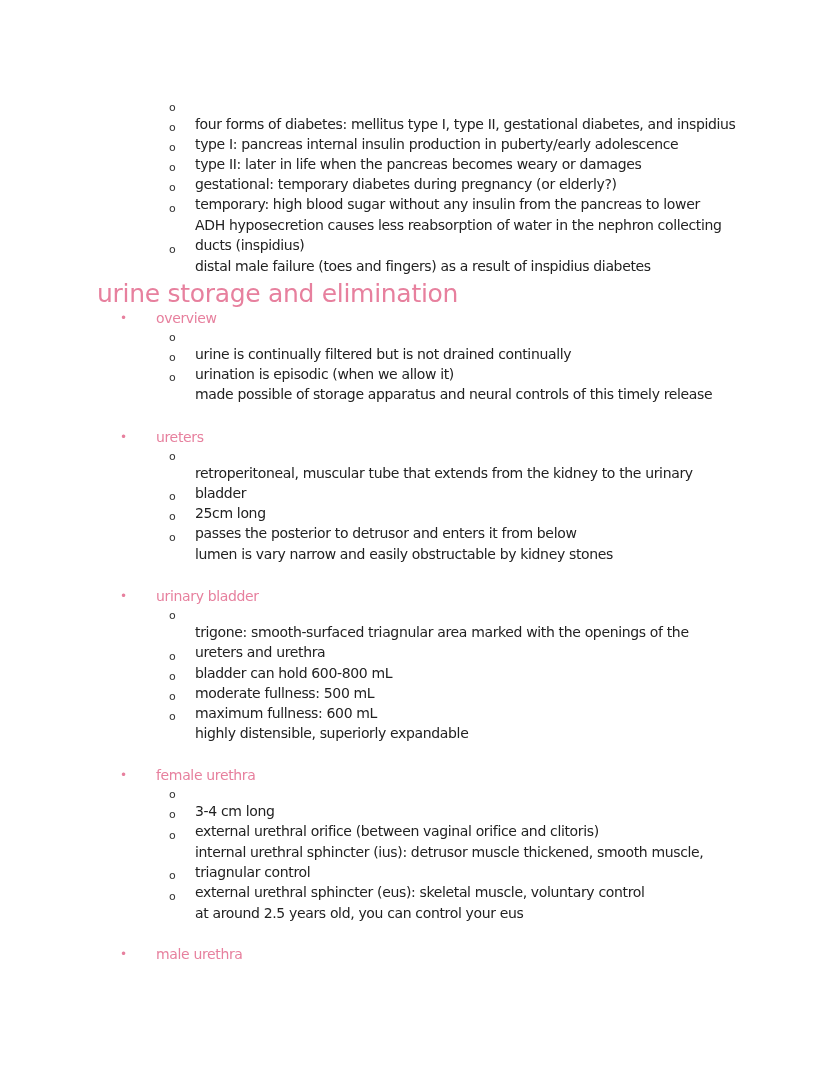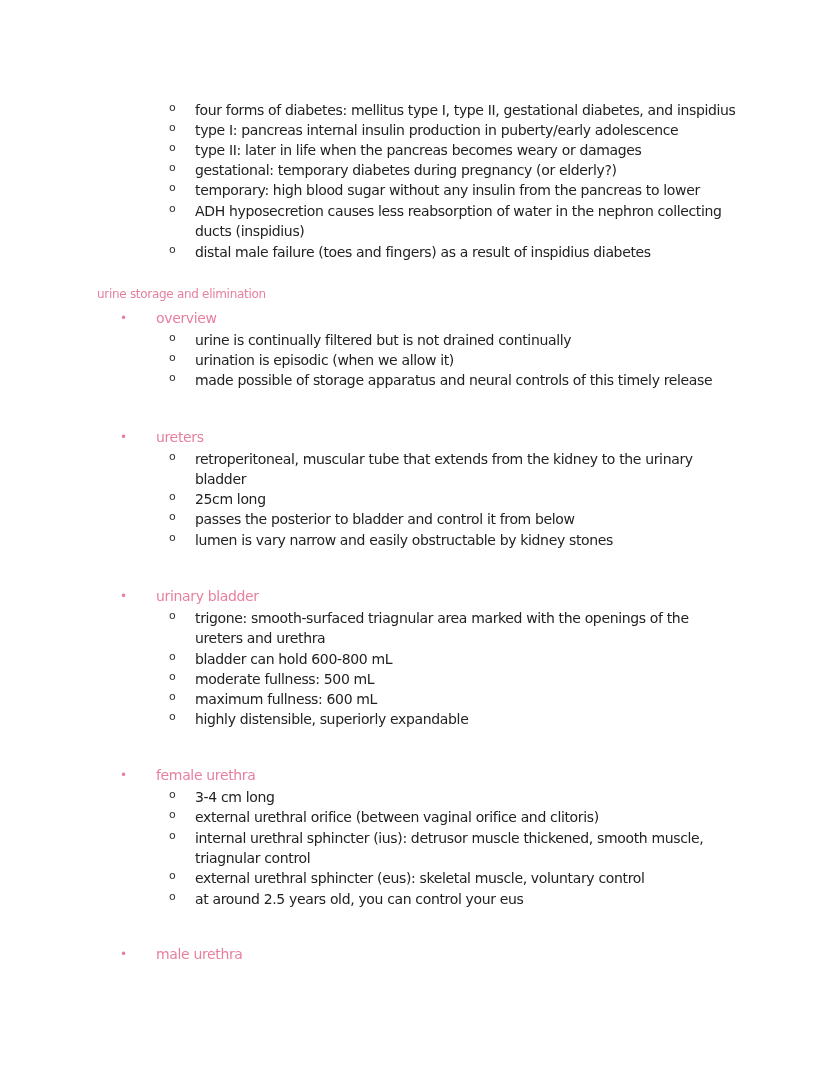--- a/index.html
+++ b/index.html
@@ -1,25 +1,25 @@
 <!DOCTYPE html>
 <html><head>
   <meta charset="utf-8">
   <style>
     html, body { margin: 0; padding: 0; background: #ffffff; }
     body { width: 828px; height: 1071px; position: relative; overflow: hidden;
            font-family: "DejaVu Sans", sans-serif; color: #1f1f1f; }
     .page { position: absolute; left: 0; top: 0; width: 828px; height: 1071px; }
     .l2 { position: absolute; left: 0; font-size: 14px; line-height: 20px; color: #222; letter-spacing: -0.35px; }
     .l2 .bul { position: absolute; left: 169px; top: 0; width: 10px; font-size: 11px; color: #333; }
-    .l2 .txt { position: absolute; left: 195px; top: 2px; white-space: nowrap; }
+    .l2 .txt { position: absolute; left: 195px; top: 16px; white-space: nowrap; }
     .l1 { position: absolute; left: 0; font-size: 14px; line-height: 20px; color: #e7809e; letter-spacing: -0.35px; }
     .l1 .bul { position: absolute; left: 120px; top: 0; font-size: 12px; }
     .l1 .txt { position: absolute; left: 156px; top: 0; white-space: nowrap; }
-    .h { position: absolute; left: 97px; top: 281px; font-size: 12px; line-height: 26px; color: #e7809e; letter-spacing: -0.3px; white-space: nowrap; }
+    .h { position: absolute; left: 97px; top: 281px; font-size: 25px; line-height: 26px; color: #e7809e; letter-spacing: -0.3px; white-space: nowrap; }
   </style>
 </head>
 <body>
 
 <div class="page">
 
   <div class="l2" style="top:98px">
       <span class="bul">o</span>
       <span class="txt">four forms of diabetes: mellitus type I, type II, gestational diabetes, and inspidius</span>
     </div>
@@ -80,21 +80,21 @@
     </div>
   <div class="l2" style="top:467px">
       <span class="txt">bladder</span>
     </div>
   <div class="l2" style="top:487px">
       <span class="bul">o</span>
       <span class="txt">25cm long</span>
     </div>
   <div class="l2" style="top:507px">
       <span class="bul">o</span>
-      <span class="txt">passes the posterior to bladder and control it from below</span>
+      <span class="txt">passes the posterior to detrusor and enters it from below</span>
     </div>
   <div class="l2" style="top:528px">
       <span class="bul">o</span>
       <span class="txt">lumen is vary narrow and easily obstructable by kidney stones</span>
     </div>
 
   <div class="l1" style="top:586px">
       <span class="bul">•</span>
       <span class="txt">urinary bladder</span>
     </div>

